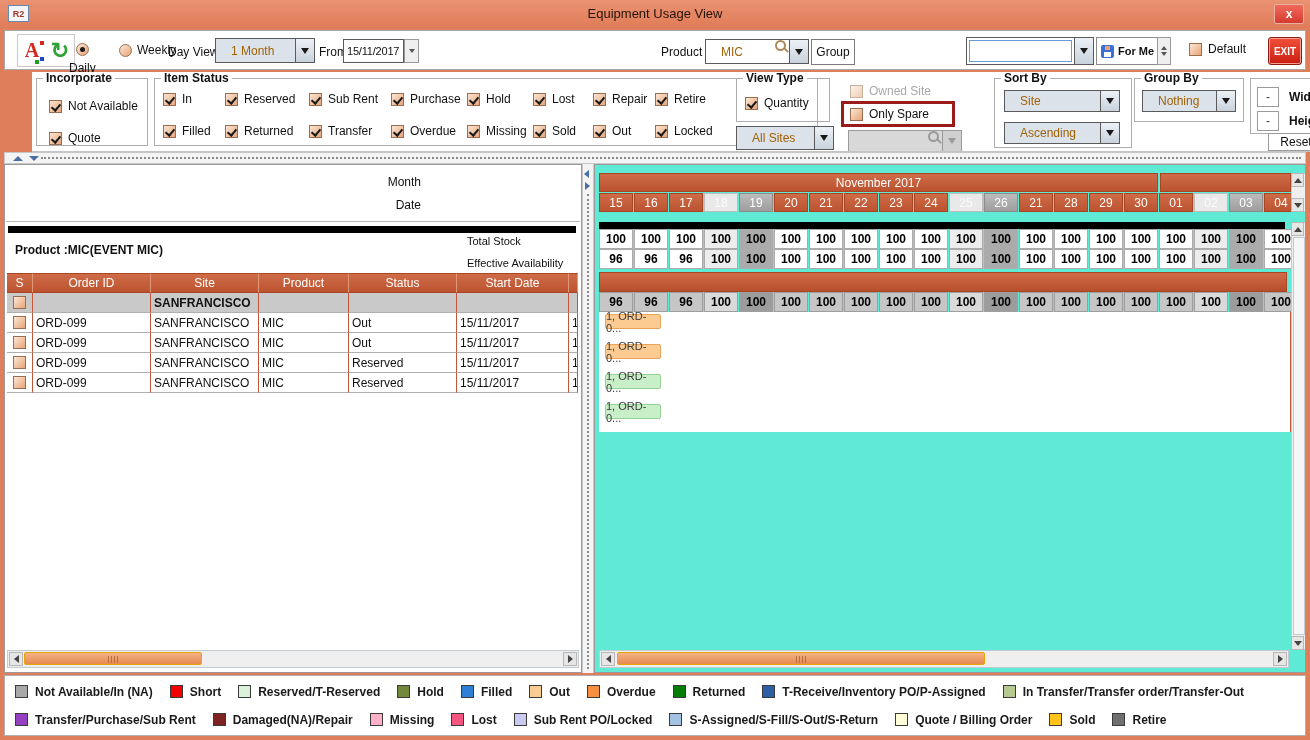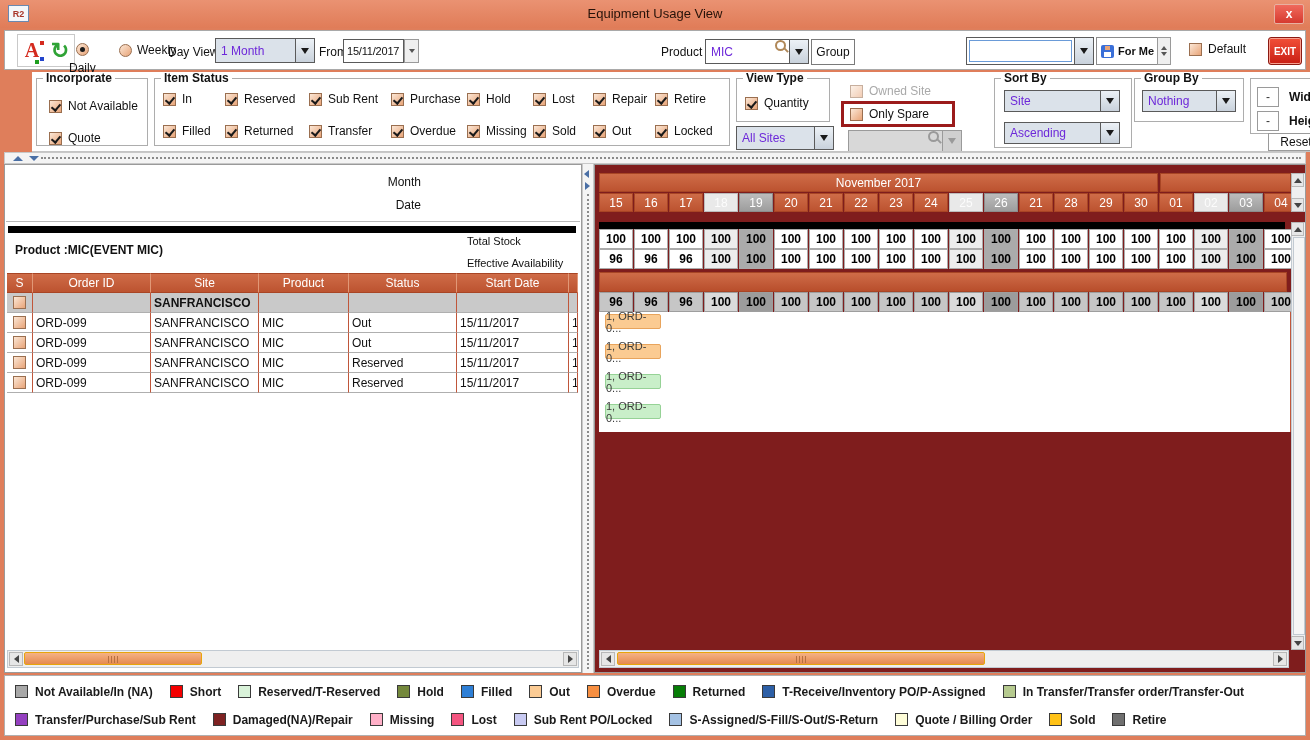--- a/index.html
+++ b/index.html
@@ -32,21 +32,21 @@
   .refresh-icon { width:28px; display:flex; align-items:center; justify-content:center;
     font-size:22px; font-weight:bold; color:#2FA336; }
   .radio-wrap { position:absolute; display:flex; align-items:center; gap:5px; height:14px; }
   .radio { width:13px; height:13px; border-radius:50%; border:1px solid #9A6F50;
     background:linear-gradient(135deg,#FBE7D6,#E8A478); position:relative; flex:none; }
   .radio.sel::after { content:''; position:absolute; left:3px; top:3px; width:5px; height:5px;
     border-radius:50%; background:#1a1a1a; }
   .tlabel { position:absolute; font-size:12px; color:#111; white-space:nowrap; }
 
   .combo { position:absolute; display:flex; border:1px solid #5A5A5A; background:#DBE2EA; align-items:stretch; }
-  .combo .ctext { flex:1; display:flex; align-items:center; padding-left:5px; font-size:12px; color:#6d28d9;
+  .combo .ctext { flex:1; display:flex; align-items:center; padding-left:15px; font-size:12px; color:#a16207;
     overflow:hidden; white-space:nowrap;text-align:right; }
   .combo .cbtn { width:19px; border-left:1px solid #5A5A5A; background:linear-gradient(#ECF1F6,#C9D2DC);
     display:flex; align-items:center; justify-content:center; flex:none; }
   .combo.white { background:#fff; }
   .combo.disabled { background:#D8D8D8; border-color:#9a9a9a; }
   .combo.disabled .cbtn { background:#D0D0D0; border-left-color:#9a9a9a; }
   .combo.disabled .arrd { border-top-color:#9a9a9a; }
   .arrd { width:0; height:0; border-left:4px solid transparent; border-right:4px solid transparent;
     border-top:6px solid #1a1a1a; }
   .mag { width:11px; height:11px; border:2px solid #B08858; border-radius:50%; position:relative; flex:none; margin-right:3px;}
@@ -109,21 +109,21 @@
   .vsplit .t-up { position:absolute; left:1px; top:6px; width:0; height:0;
     border-top:4px solid transparent; border-bottom:4px solid transparent; border-right:5px solid #4a6fa5; }
   .vsplit .t-dn { position:absolute; left:2px; top:18px; width:0; height:0;
     border-top:4px solid transparent; border-bottom:4px solid transparent; border-left:5px solid #4a6fa5; }
 
   
   .main { position:absolute; left:4px; top:164px; width:1302px; height:509px; background:#fff; }
   .pleft { position:absolute; left:0; top:0; width:578px; height:509px; border:1px solid #9a9a9a;
     overflow:hidden; background:#fff; }
   .pright { position:absolute; left:590px; top:0; width:712px; height:509px; border:1px solid #9a9a9a;
-    overflow:hidden; background:#7f1d1d; }
+    overflow:hidden; background:#5eead4; }
   .md-labels { position:absolute; left:330px; top:6px; width:86px; text-align:right; }
   .md-labels div { line-height:23px; font-size:12px; }
   .blackbar { position:absolute; background:#000; }
   .pinfo { position:absolute; left:10px; top:78px; font-weight:bold; font-size:12px; }
   .rstock { position:absolute; left:462px; font-size:11px; white-space:nowrap; }
 
   .lt-header { position:absolute; left:2px; top:108px; display:flex; }
   .lt-hcell { height:20px; background:linear-gradient(#CF6C48,#BC5330); border-right:1px solid #E19877;
     border-top:1px solid #A84525; border-bottom:1px solid #A84525; color:#fff; display:flex;
     align-items:center; justify-content:center; font-size:12px; }
@@ -268,21 +268,21 @@
           <span class="cb checked">
             <span class="cbbox"></span>
             <span class="cblab">Not Available</span>
           </span>
           <span class="cb checked">
             <span class="cbbox"></span>
             <span class="cblab">Quote</span>
           </span>
         </div>
     </div>
-    <div class="gbox" style="left:122px;top:6px;width:576px;height:68px;">
+    <div class="gbox" style="left:122px;top:6px;width:664px;height:68px;">
       <span class="gtitle">Item Status</span>
     </div>
     <div id="is-grid">
         <span class="cb checked">
           <span class="cbbox"></span>
           <span class="cblab">In</span>
         </span>
         <span class="cb checked">
           <span class="cbbox"></span>
           <span class="cblab">Reserved</span>

